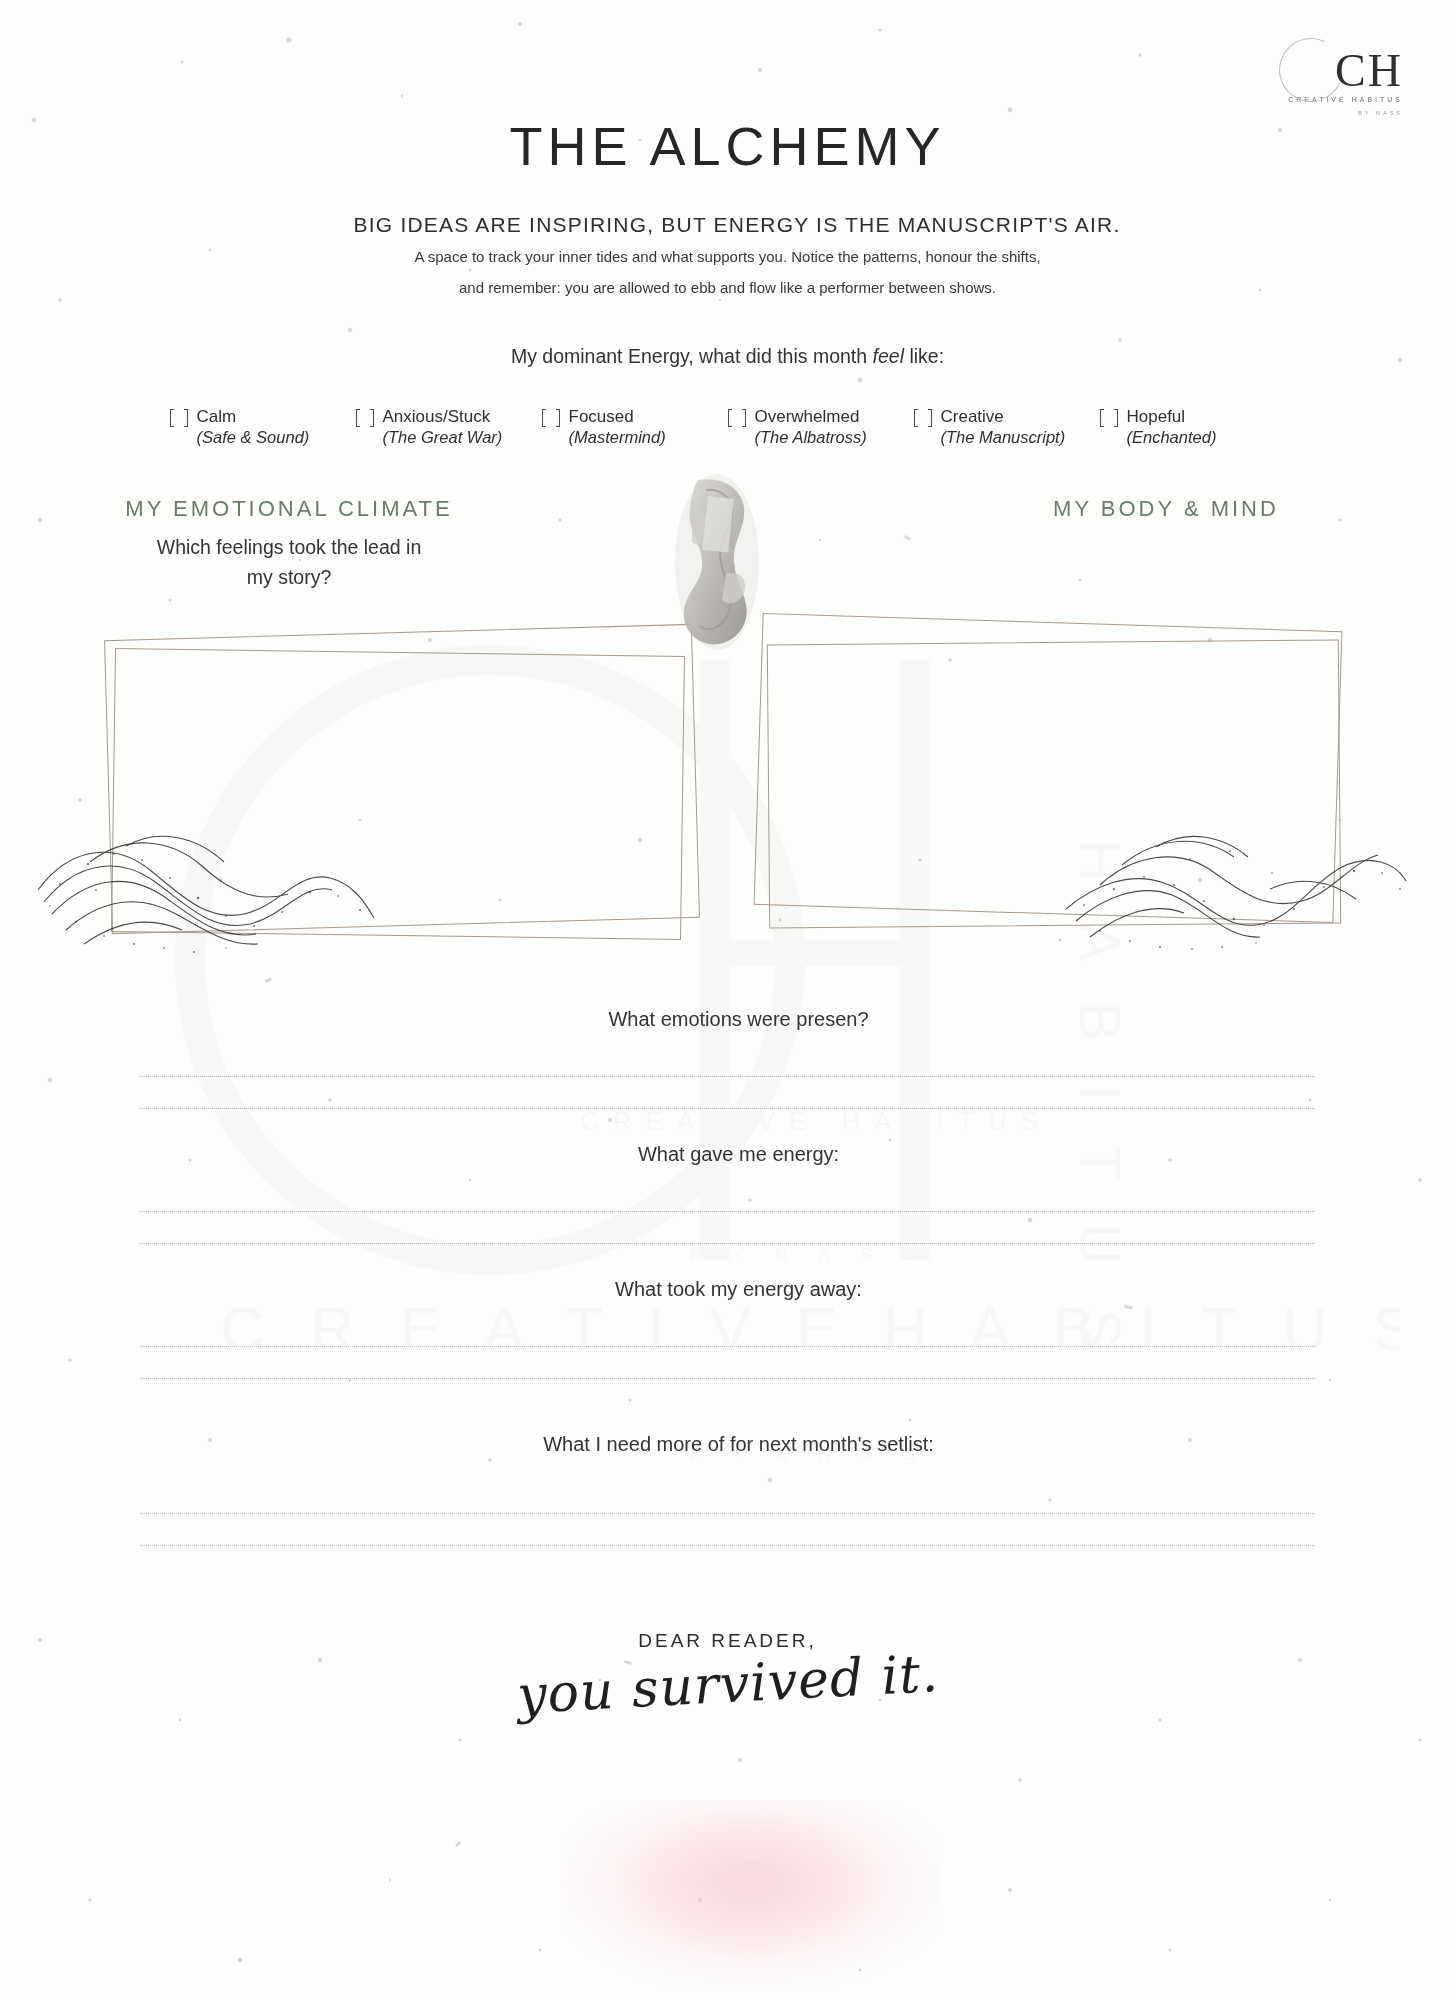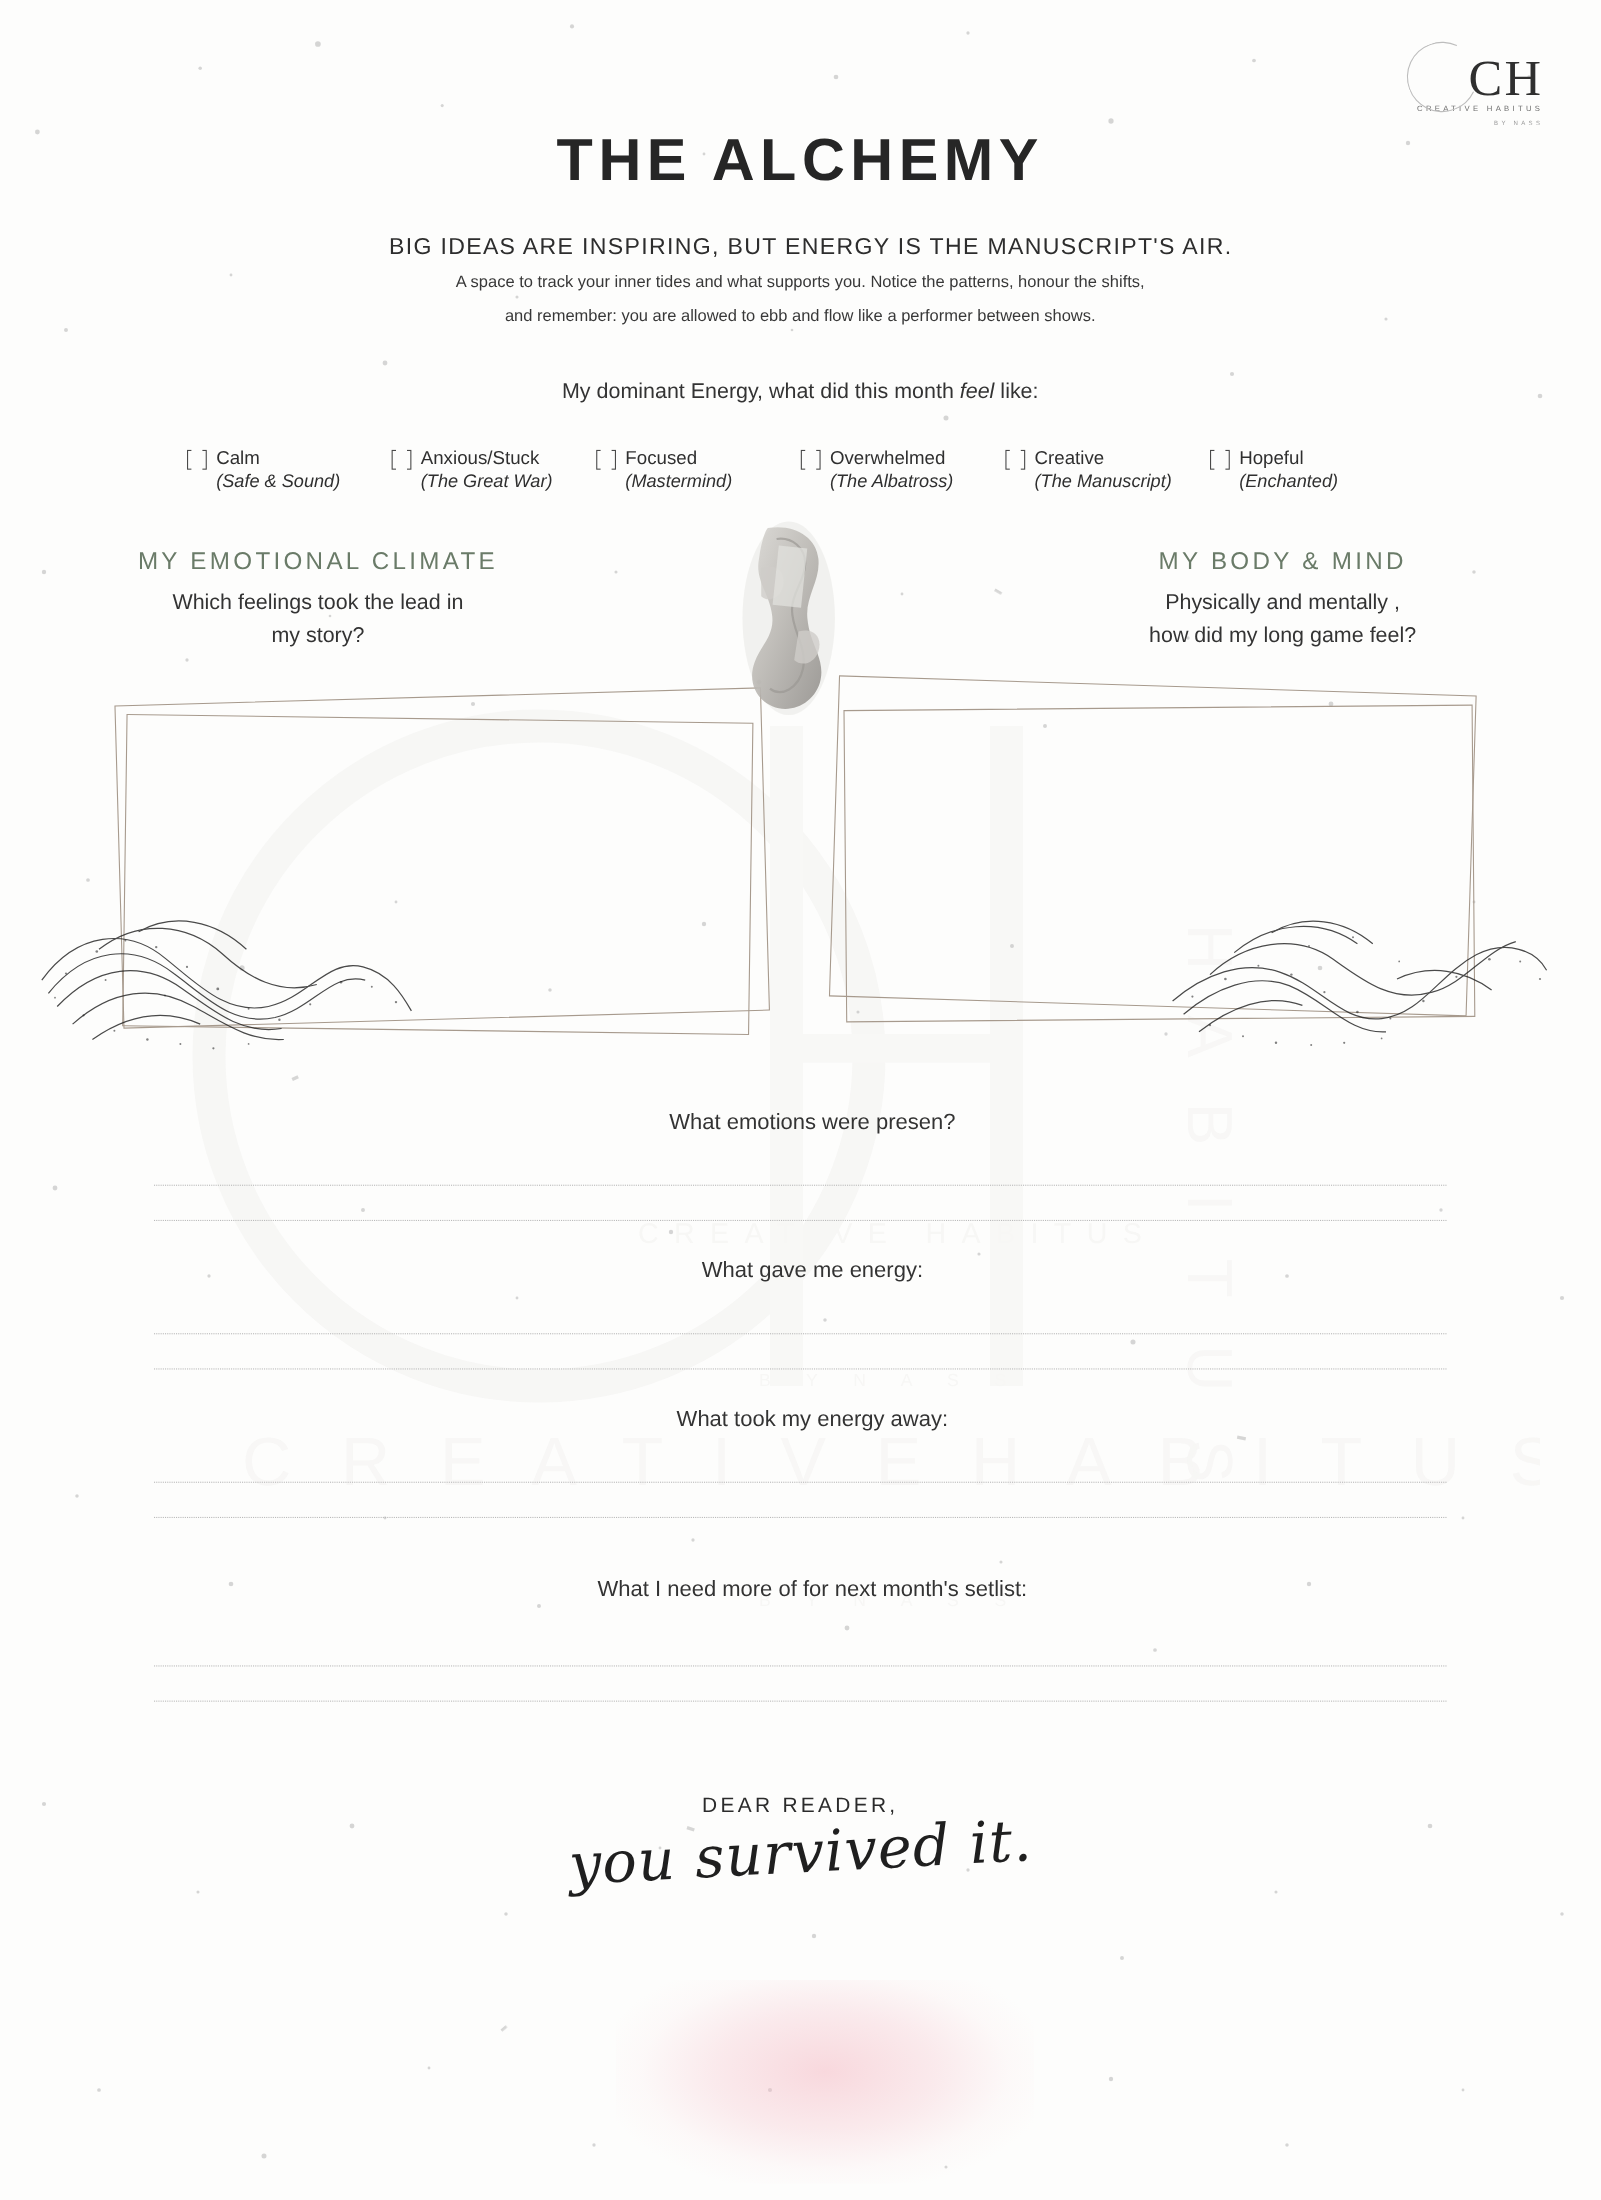--- a/index.html
+++ b/index.html
@@ -84,21 +84,21 @@
 
   
   .page {
     position: relative;
     z-index: 4;
     width: 1455px;
   }
   .title {
     text-align: center;
     font-family: "Liberation Sans", sans-serif;
-    font-weight: 700;
+    font-weight: 400;
     font-size: 54px;
     letter-spacing: 5px;
     color: #262626;
     margin-top: 115px;
   }
   .subtitle {
     text-align: center;
     font-size: 21px;
     letter-spacing: 1.2px;
     color: #2d2d2d;
@@ -454,24 +454,20 @@
   <div class="columns">
     <div class="col left">
       <div class="col-title">MY EMOTIONAL CLIMATE</div>
       <div class="col-sub">
         <span>Which feelings took the lead in</span><br>
         <span>my story?</span>
       </div>
     </div>
     <div class="col right">
       <div class="col-title">MY BODY &amp; MIND</div>
-      <div class="col-sub">
-        <span>Physically and mentally ,</span><br>
-        <span>how did my long game feel?</span>
-      </div>
     </div>
   </div>
 
   <div class="boxes">
     <div class="frame frame-a"></div>
     <div class="frame frame-b"></div>
     <div class="frame frame-c"></div>
     <div class="frame frame-d"></div>
 
     <svg class="ink ink-left" viewBox="0 0 350 190">

